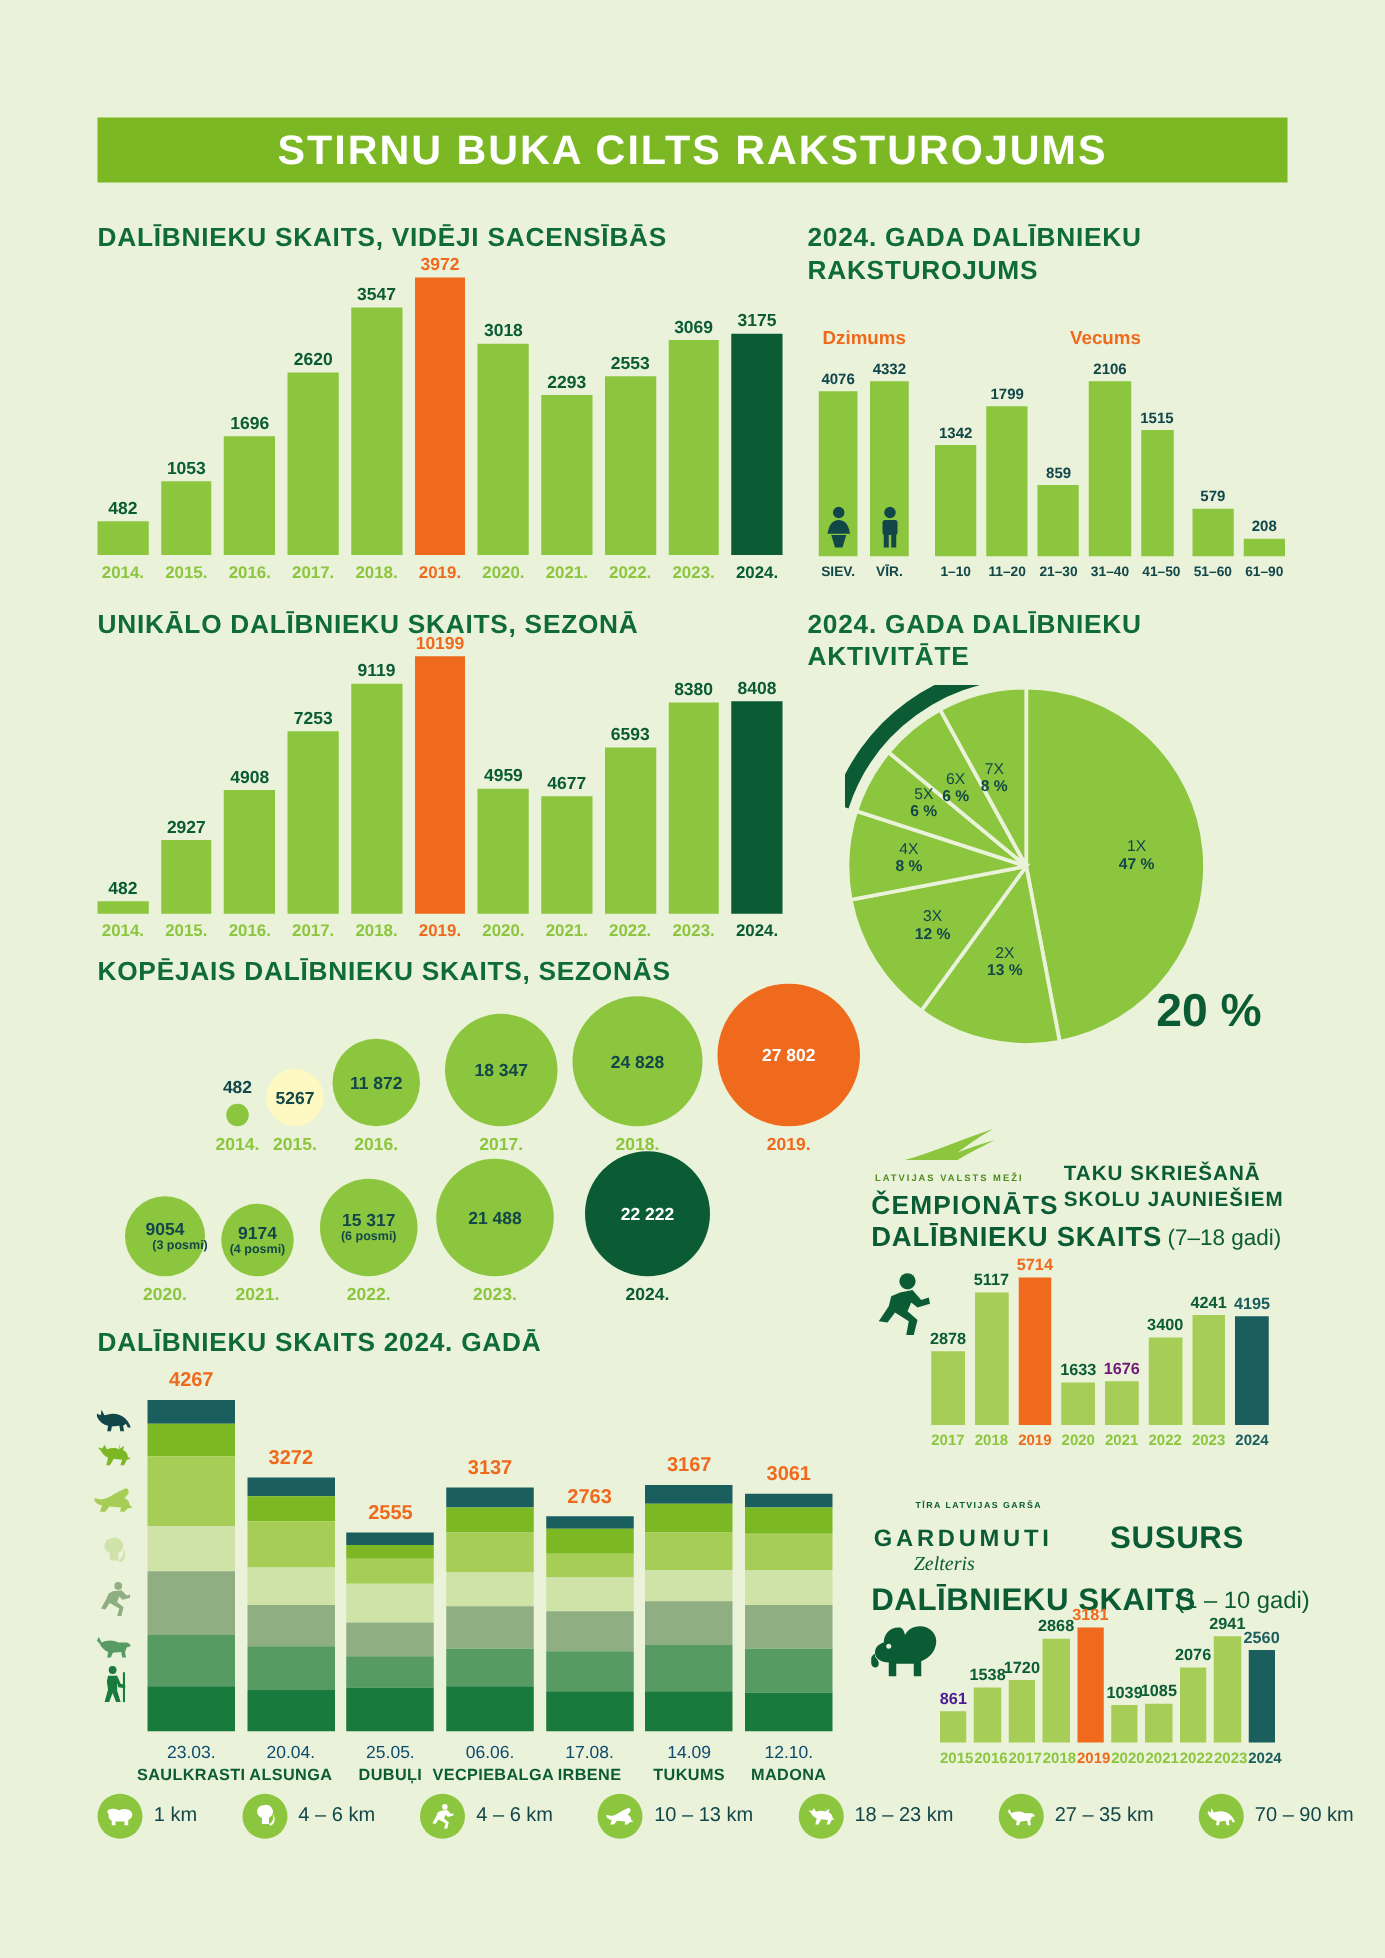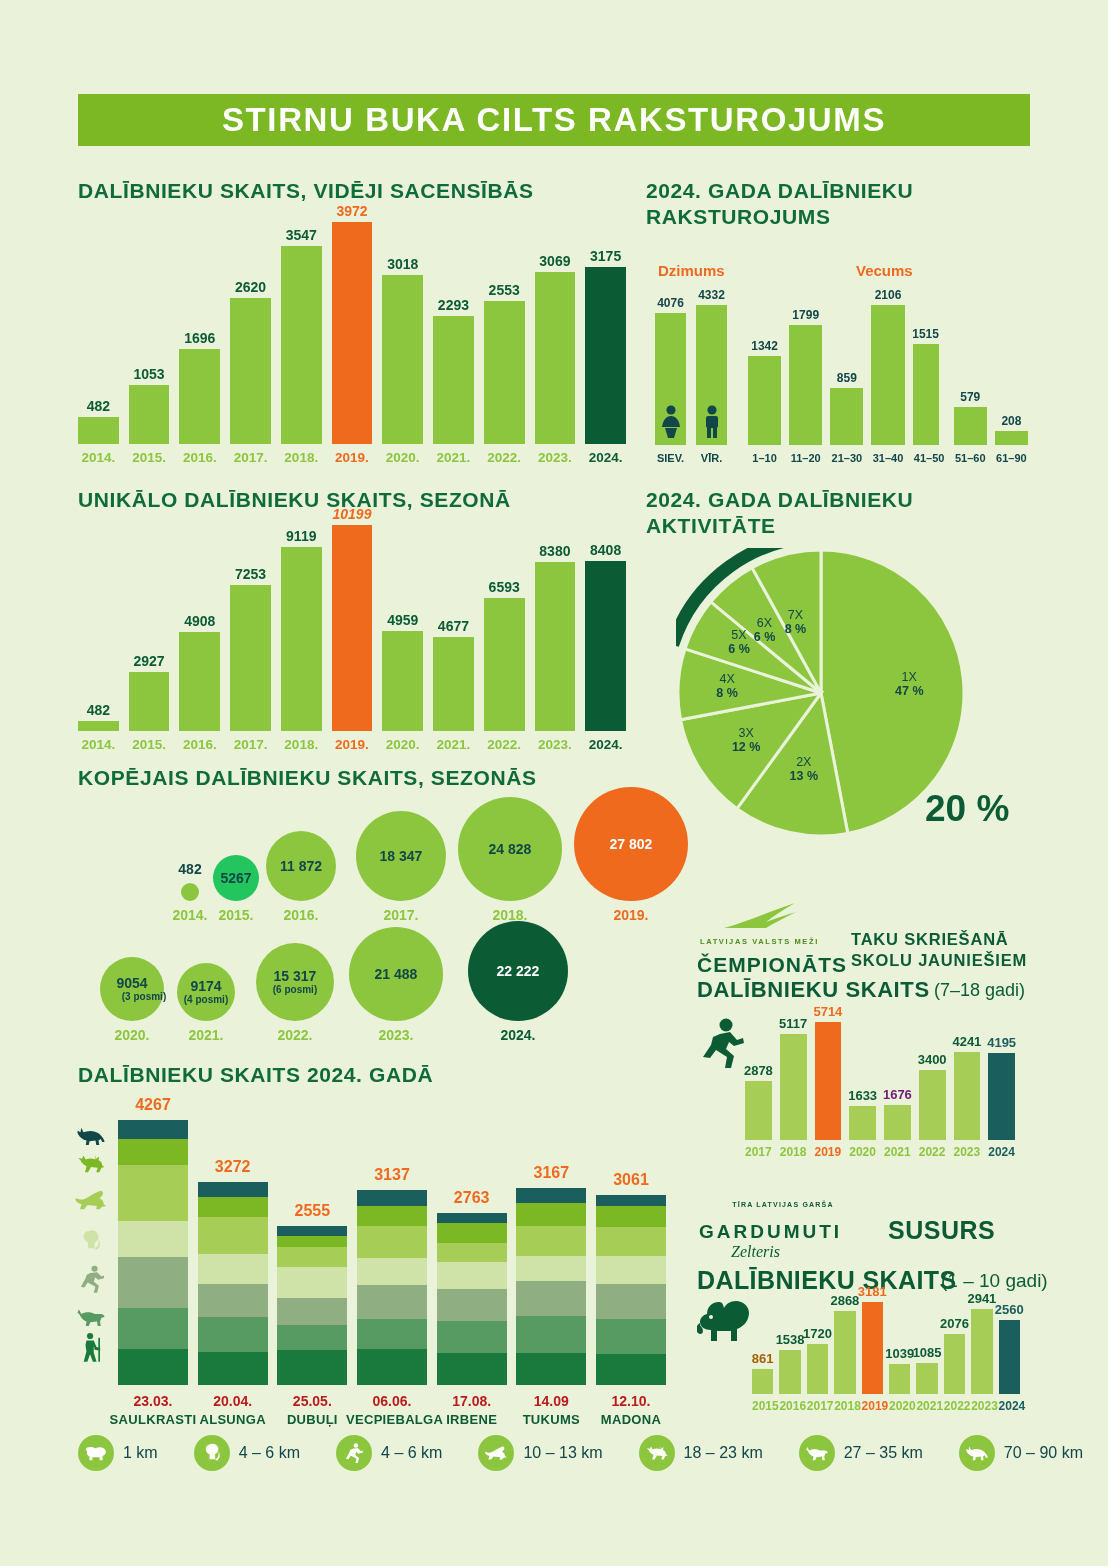--- a/index.html
+++ b/index.html
@@ -48,21 +48,21 @@
   .pie-wrap{position:absolute;left:676px;top:548px;width:290px;height:290px;}
   .pie-lab{position:absolute;font-size:12.5px;font-weight:bold;color:#12474a;
            text-align:center;line-height:14px;white-space:nowrap;}
   .pie-lab .x{font-weight:normal;}
   .pct20{position:absolute;left:925px;top:788px;font-size:37px;font-weight:bold;color:#0b5c34;}
 
   
   .stack-col{position:absolute;bottom:0;width:70px;}
   .stack-val{position:absolute;font-size:16px;font-weight:bold;color:#ef6a1d;
              text-align:center;width:70px;}
-  .stack-date{position:absolute;font-size:14px;font-weight:bold;color:#b91c1c;
+  .stack-date{position:absolute;font-size:14px;font-weight:normal;color:#0c4a6e;
               text-align:center;width:92px;}
   .stack-city{position:absolute;font-size:13px;font-weight:bold;color:#0b5c34;
               text-align:center;width:92px;letter-spacing:.3px;}
   .seg{width:100%;}
 
   
   .legend{position:absolute;left:78px;top:1435px;display:flex;align-items:center;gap:0px;}
   .lg-item{display:flex;align-items:center;margin-right:36px;}
   .lg-icon{width:36px;height:36px;border-radius:50%;background:#8cc63e;
            display:flex;align-items:center;justify-content:center;margin-right:9px;}
@@ -166,21 +166,21 @@
         <div class="bc-bar" style="height: 99.1321px; background: rgb(140, 198, 62);"></div>
       </div>
       <div class="bc-col" style="left: 152.182px; width: 40.7273px;">
         <div class="bc-val" style="color: rgb(11, 92, 52);">7253</div>
         <div class="bc-bar" style="height: 146.497px; background: rgb(140, 198, 62);"></div>
       </div>
       <div class="bc-col" style="left: 202.909px; width: 40.7273px;">
         <div class="bc-val" style="color: rgb(11, 92, 52);">9119</div>
         <div class="bc-bar" style="height: 184.186px; background: rgb(140, 198, 62);"></div>
       </div>
-      <div class="bc-col" style="left: 253.636px; width: 40.7273px; font-style: italic;">
+      <div class="bc-col" style="left: 253.636px; width: 40.7273px;">
         <div class="bc-val" style="color: rgb(239, 106, 29);">10199</div>
         <div class="bc-bar" style="height: 206px; background: rgb(239, 106, 29);"></div>
       </div>
       <div class="bc-col" style="left: 304.364px; width: 40.7273px;">
         <div class="bc-val" style="color: rgb(11, 92, 52);">4959</div>
         <div class="bc-bar" style="height: 100.162px; background: rgb(140, 198, 62);"></div>
       </div>
       <div class="bc-col" style="left: 355.091px; width: 40.7273px;">
         <div class="bc-val" style="color: rgb(11, 92, 52);">4677</div>
         <div class="bc-bar" style="height: 94.4663px; background: rgb(140, 198, 62);"></div>
@@ -209,21 +209,21 @@
       <div class="bc-lab" style="left: 433.091px; top: 737px; width: 40.7273px; color: rgb(140, 198, 62); font-size: 13.5px;">2021.</div>
       <div class="bc-lab" style="left: 483.818px; top: 737px; width: 40.7273px; color: rgb(140, 198, 62); font-size: 13.5px;">2022.</div>
       <div class="bc-lab" style="left: 534.545px; top: 737px; width: 40.7273px; color: rgb(140, 198, 62); font-size: 13.5px;">2023.</div>
       <div class="bc-lab" style="left: 585.273px; top: 737px; width: 40.7273px; color: rgb(11, 92, 52); font-size: 13.5px;">2024.</div>
     </div>
 
   <div class="bubble-row" id="bubbles-top" style="left:78px;top:805px;width:548px;height:100px;">
       <div class="bubble" style="width: 18px; height: 18px; left: 103px; top: 78px; background: rgb(140, 198, 62);"></div>
       <div class="bubble-lab" style="left: 72px; top: 56px; width: 80px; color: rgb(18, 71, 74);">482</div>
       <div class="bubble-lab" style="left: 67px; top: 102px; width: 90px; color: rgb(140, 198, 62);">2014.</div>
-      <div class="bubble" style="width: 46px; height: 46px; left: 135px; top: 50px; background: #22c55e;">
+      <div class="bubble" style="width: 46px; height: 46px; left: 135px; top: 50px; background: #fef9c3;">
         <div class="bv" style="color: rgb(18, 71, 74);">5267</div>
       </div>
       <div class="bubble-lab" style="left: 113px; top: 102px; width: 90px; color: rgb(140, 198, 62);">2015.</div>
       <div class="bubble" style="width: 70px; height: 70px; left: 188px; top: 26px; background: rgb(140, 198, 62);">
         <div class="bv" style="color: rgb(18, 71, 74);">11 872</div>
       </div>
       <div class="bubble-lab" style="left: 178px; top: 102px; width: 90px; color: rgb(140, 198, 62);">2016.</div>
       <div class="bubble" style="width: 90px; height: 90px; left: 278px; top: 6px; background: rgb(140, 198, 62);">
         <div class="bv" style="color: rgb(18, 71, 74);">18 347</div>
       </div>
@@ -432,21 +432,21 @@
   <div class="brand-txt thin" style="left:941px;top:1270px;font-size:19px;">(1 – 10 gadi)</div>
 
   <svg style="position:absolute;left:697px;top:1297px;" width="58" height="52" viewBox="0 0 58 52">
     <path d="M22 5 C14 5 10 11 10 17 C6 18 3 21 3 25 C3 30 8 33 14 33 L14 44 L20 44 L20 34 L34 34 L34 44 L40 44 L40 32 C48 29 52 22 52 16 C52 9 46 4 39 4 C33 4 29 7 27 11 C26 7 25 5 22 5 Z" fill="#0b5c34"></path>
     <path d="M3 26 C-1 28 -2 33 1 36 C3 38 6 37 6 34 C6 31 4 30 3 28 Z" fill="#0b5c34"></path>
     <circle cx="14" cy="20" r="2" fill="#eaf2da"></circle>
   </svg>
 
   <div class="barchart" id="chart-susurs" style="left:752px;top:1302px;width:268px;height:92px;">
       <div class="bc-col" style="left: 0px; width: 21.4px;">
-        <div class="bc-val" style="color: #a16207; font-size: 13px;">861</div>
+        <div class="bc-val" style="color: #4c1d95; font-size: 13px;">861</div>
         <div class="bc-bar" style="height: 24.9016px; background: rgb(166, 206, 86);"></div>
       </div>
       <div class="bc-col" style="left: 27.4px; width: 21.4px;">
         <div class="bc-val" style="color: rgb(11, 92, 52); font-size: 13px;">1538</div>
         <div class="bc-bar" style="height: 44.4816px; background: rgb(166, 206, 86);"></div>
       </div>
       <div class="bc-col" style="left: 54.8px; width: 21.4px;">
         <div class="bc-val" style="color: rgb(11, 92, 52); font-size: 13px;">1720</div>
         <div class="bc-bar" style="height: 49.7454px; background: rgb(166, 206, 86);"></div>
       </div>

